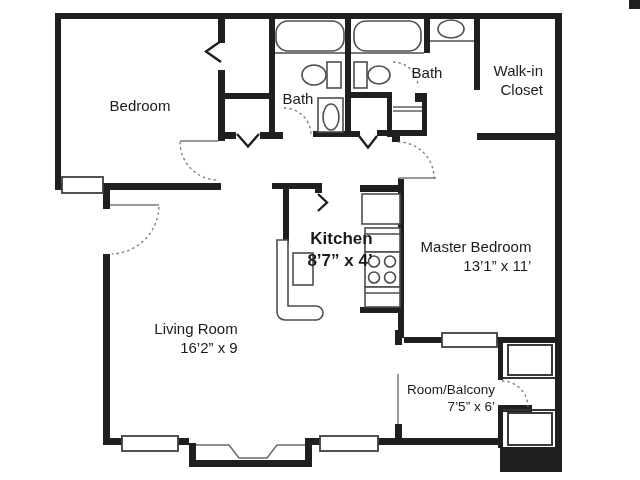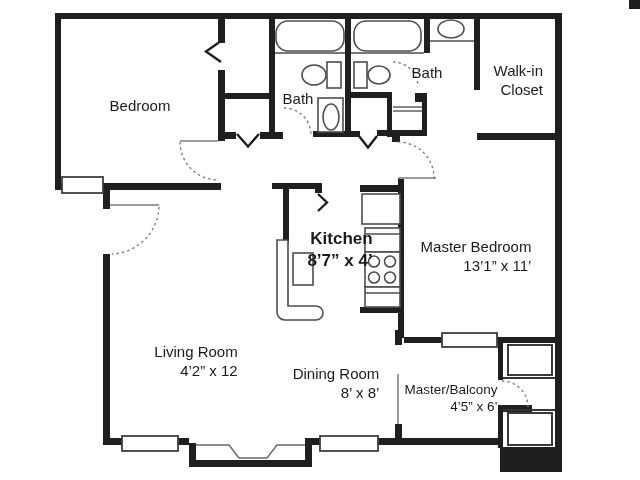--- a/index.html
+++ b/index.html
@@ -168,28 +168,24 @@
   <div class="room-label fs-small" style="left:340px;top:250px;">
     <span class="name">Kitchen</span>
     <span class="dims">8’7” x 4’</span>
   </div>
 
   <div class="room-label" style="left:452px;top:256px;margin-left:24px;">
     <span class="name">Master Bedroom</span>
     <span class="dims">13’1” x 11’</span>
   </div>
 
-  <div class="room-label" style="left:196px;top:338px;margin-top:23px;">
+  <div class="room-label" style="left:196px;top:338px;">
     <span class="name">Living Room</span>
-    <span class="dims">4’2” x 12</span>
+    <span class="dims">16’2” x 9</span>
   </div>
 
-  <div class="room-label" style="left:336px;top:383px;">
-    <span class="name">Dining Room</span>
-    <span class="dims">8’ x 8’</span>
-  </div>
 
   <div class="room-label fs-mid" style="left:451px;top:398px;">
-    <span class="name">Master/Balcony</span>
-    <span class="dims">4’5” x 6’</span>
+    <span class="name">Room/Balcony</span>
+    <span class="dims">7’5” x 6’</span>
   </div>
 
 </div>
 
 </body></html>

